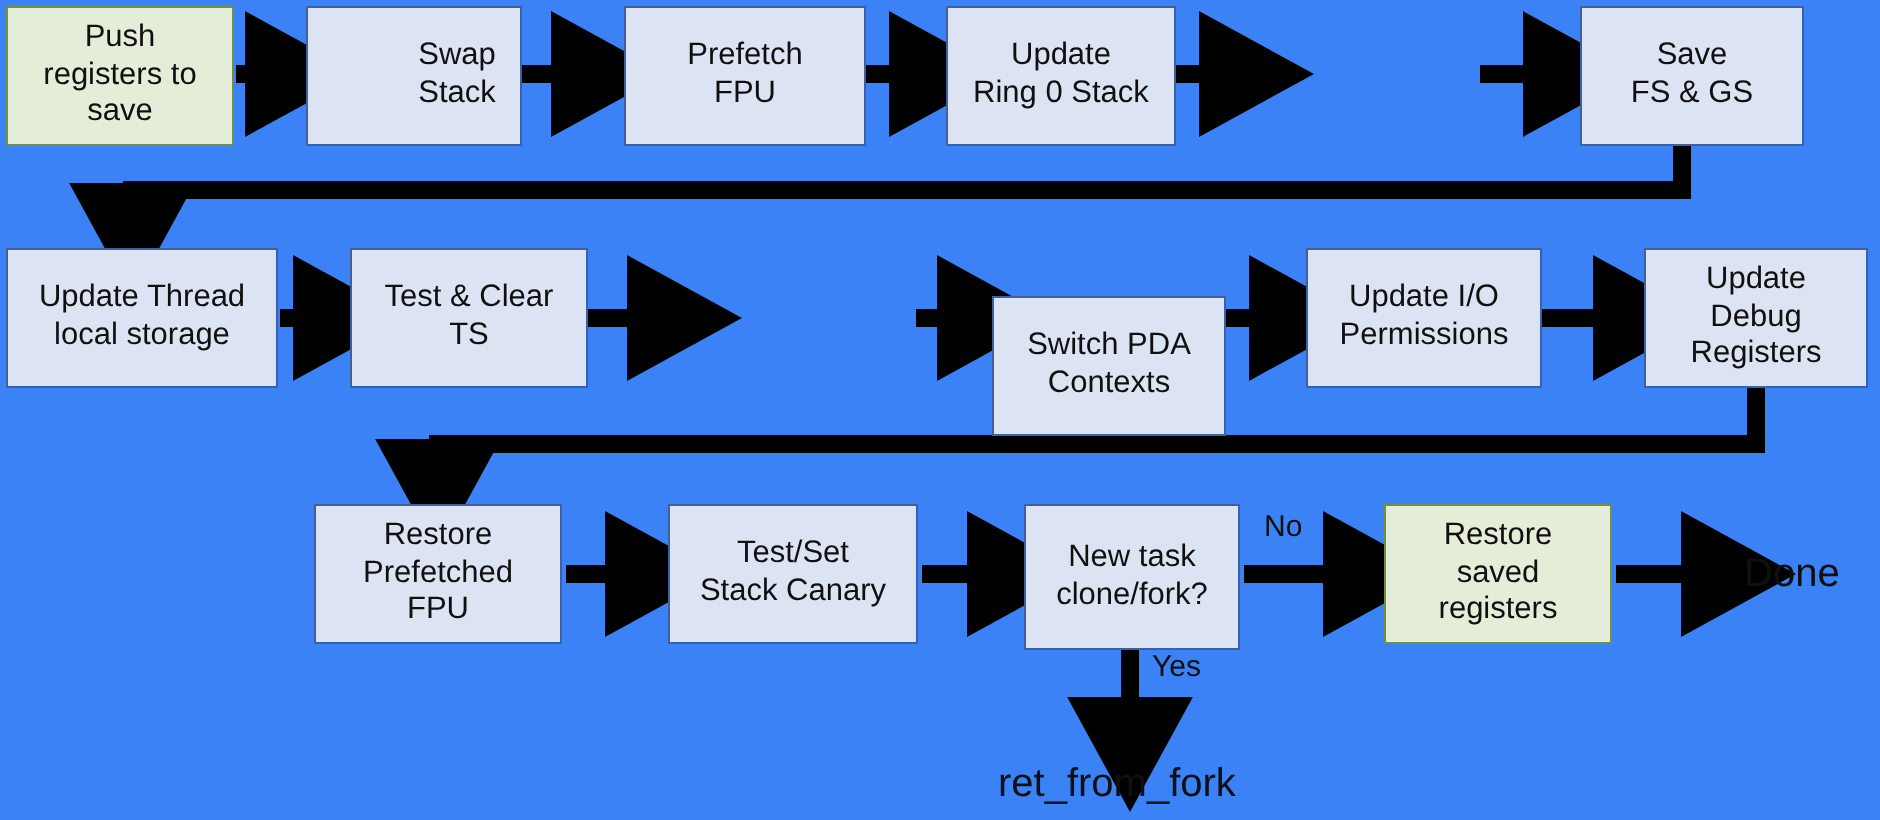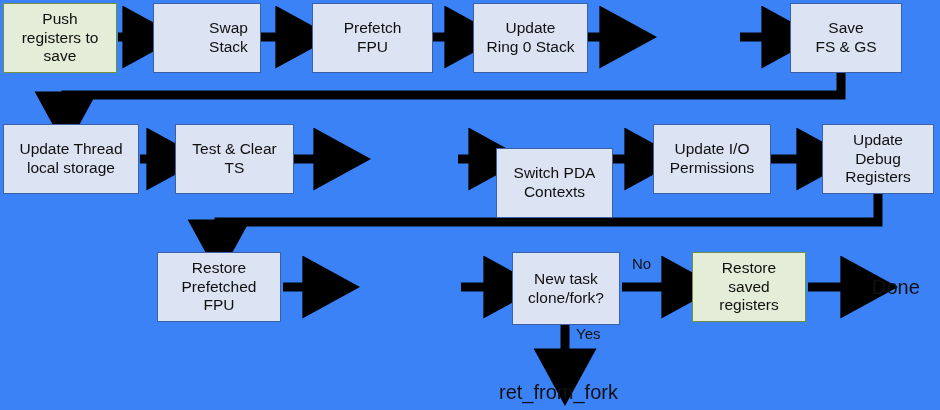--- a/index.html
+++ b/index.html
@@ -127,20 +127,22 @@
 Permissions</div>
 
   <div class="node blue" style="left:822px; top:124px; width:112px; height:70px;">Update
 Debug
 Registers</div>
 
   <div class="node blue" style="left:157px; top:252px; width:124px; height:70px;">Restore
 Prefetched
 FPU</div>
 
+  <div class="node blue" style="left:334px; top:252px; width:125px; height:70px;">Test/Set
+Stack Canary</div>
 
   <div class="node blue" style="left:512px; top:252px; width:108px; height:73px;">New task
 clone/fork?</div>
 
   <div class="node green" style="left:692px; top:252px; width:114px; height:70px;">Restore
 saved
 registers</div>
 
   <div class="edge-label" style="left:632px; top:255px;">No</div>
 

